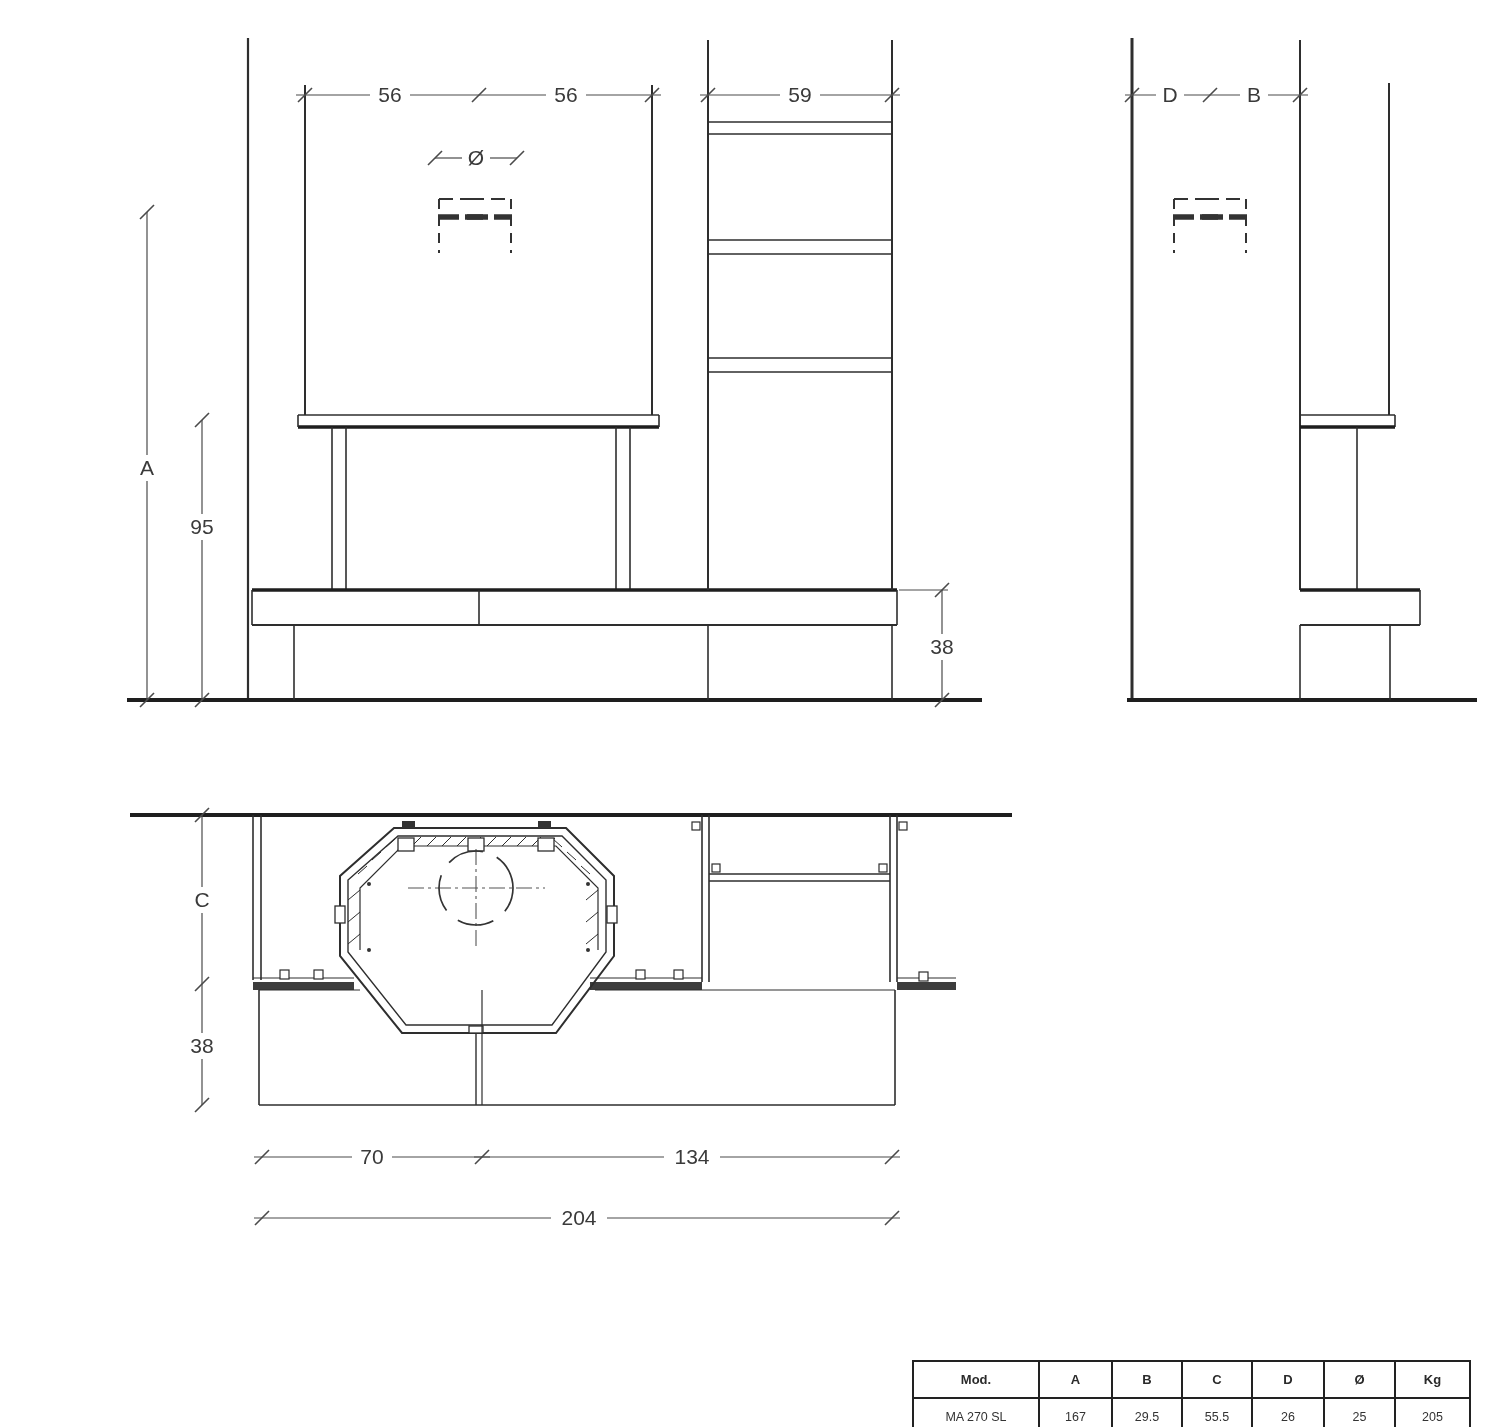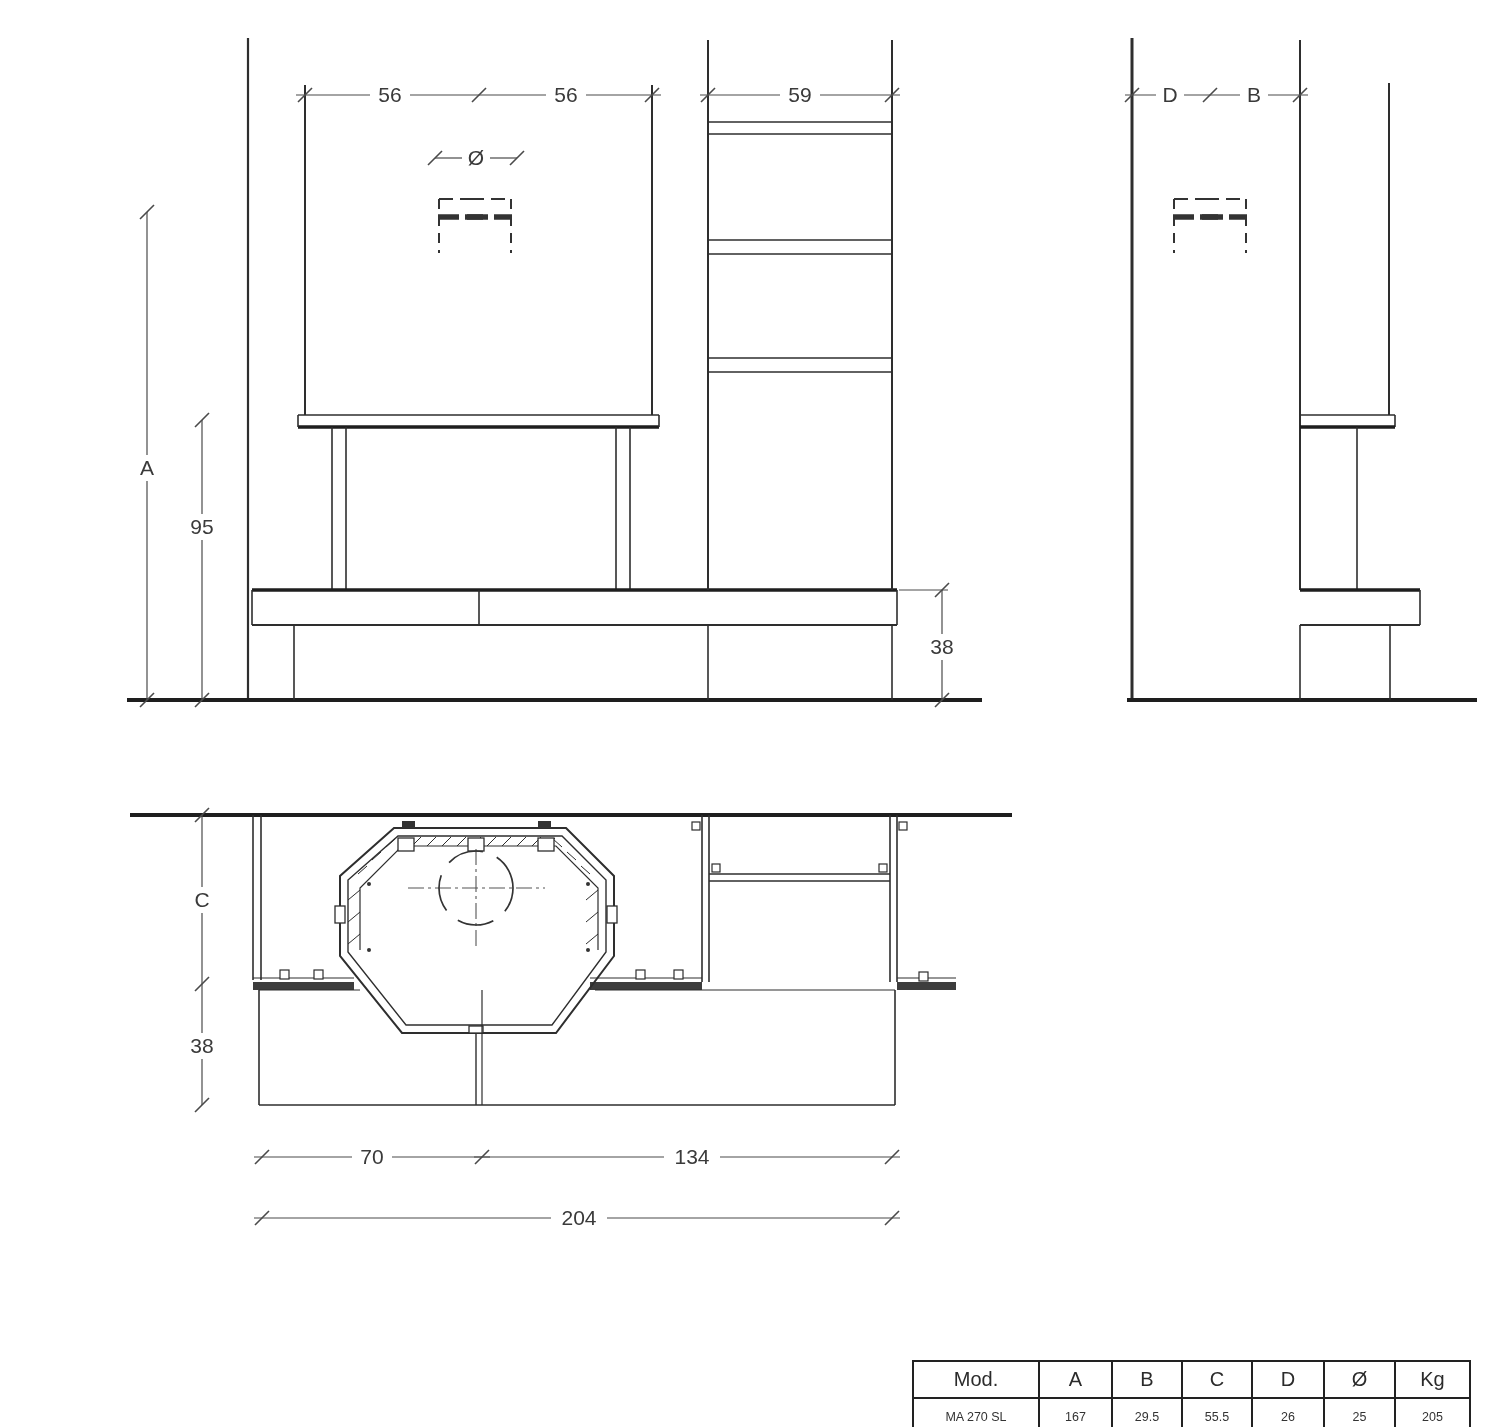--- a/index.html
+++ b/index.html
@@ -6,21 +6,21 @@
   body{width:1500px;height:1427px;position:relative;overflow:hidden;
        font-family:"Liberation Sans", sans-serif;}
   .stage{position:absolute;left:0;top:0;width:1500px;height:1427px;margin-left:42px;}
   svg text{font-family:"Liberation Sans", sans-serif;fill:#3a3a3a;}
   .dimlbl{font-size:21px;}
   
   .spec-table{position:absolute;left:870px;top:1360px;width:557px;
               border-collapse:collapse;table-layout:fixed;background:#fff;}
   .spec-table td{border:2px solid #222;text-align:center;vertical-align:middle;
                  color:#2b2b2b;overflow:hidden;white-space:nowrap;}
-  .spec-table tr.hdr td{height:33px;font-size:20px;font-weight:normal;}
+  .spec-table tr.hdr td{height:33px;font-size:13px;font-weight:bold;}
   .spec-table tr.dat td{height:34px;font-size:12.5px;font-weight:normal;color:#333;}
 </style>
 </head>
 <body>
 
 <div class="stage">
 <svg width="1500" height="1427" viewBox="0 0 1500 1427" stroke-linecap="butt" fill="none">
 
   <g stroke="#2e2e2e" stroke-width="1.6">
 

